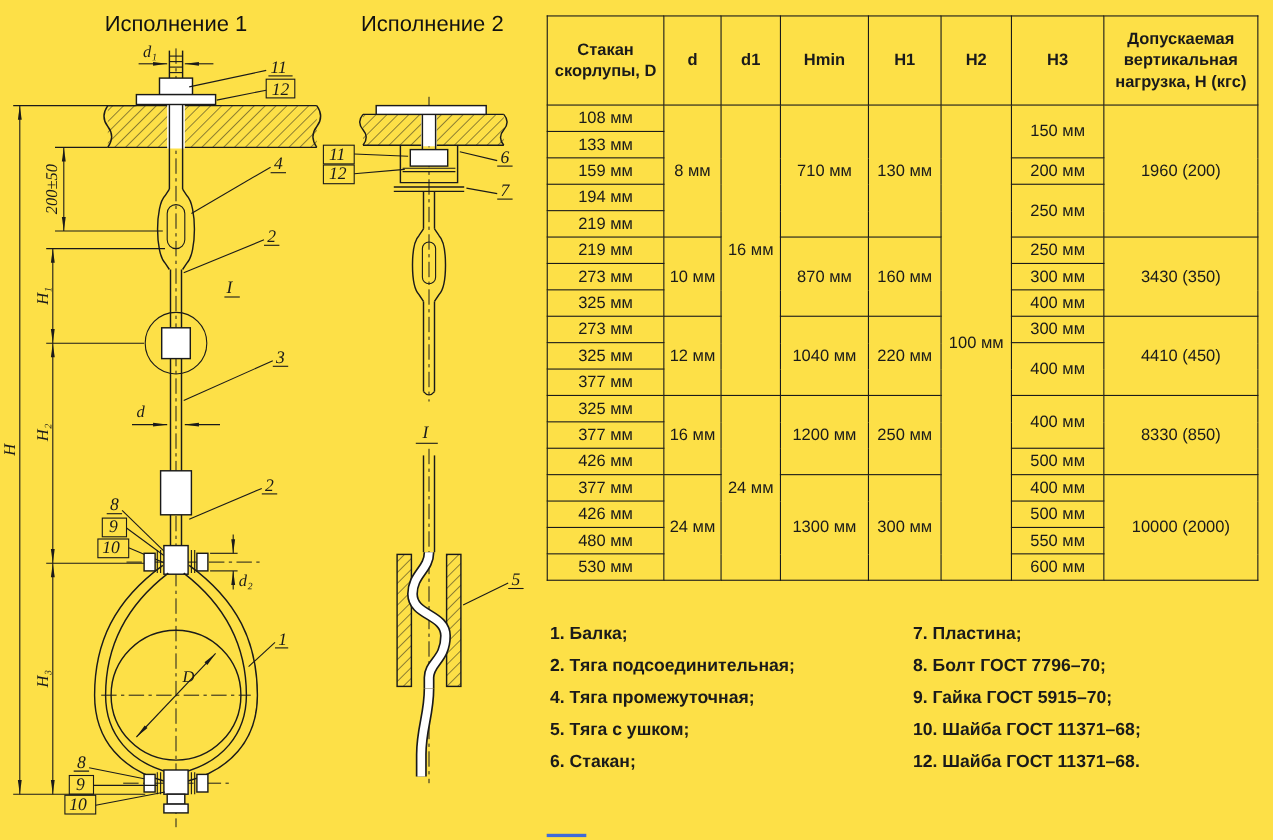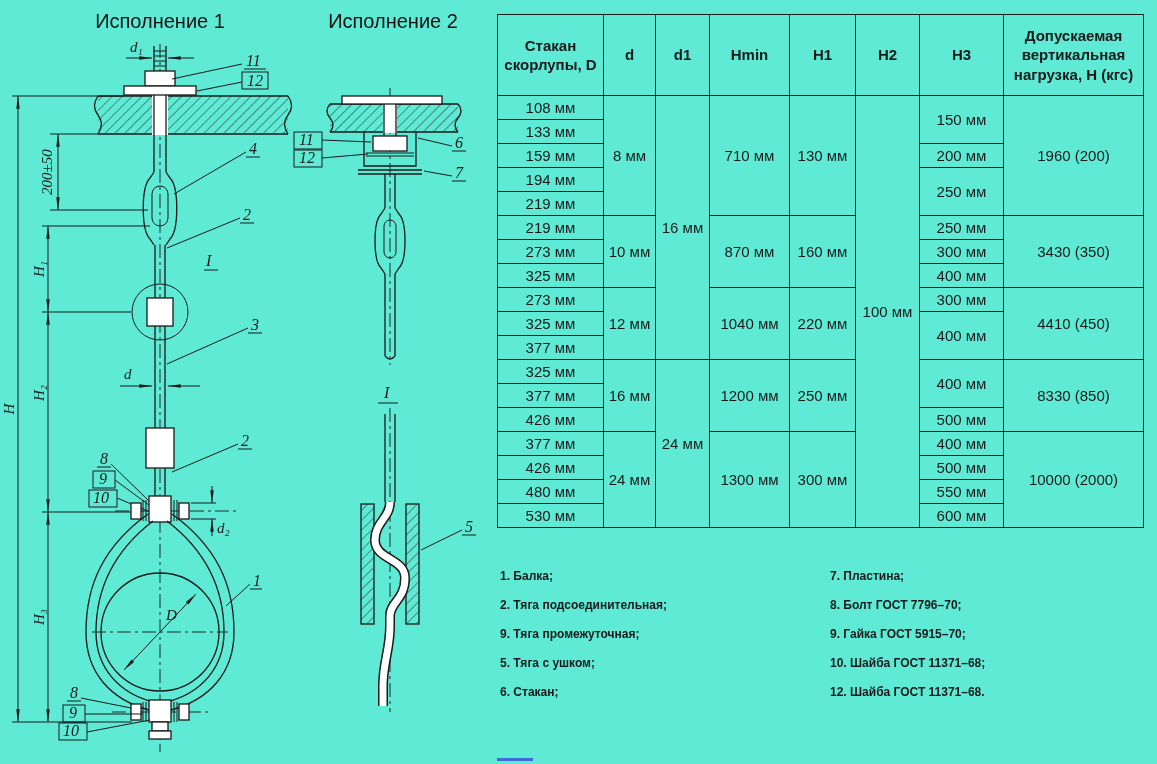--- a/index.html
+++ b/index.html
@@ -1,17 +1,17 @@
 <!DOCTYPE html>
 <html><head>
 <meta charset="utf-8">
 <style>
   html,body { margin:0; padding:0; background:#e8e8e8; }
   .page {
-    position:relative; width:1157px; height:764px; background:#5eead4;
+    position:relative; width:1157px; height:764px; background:#fde047;
     font-family:"Liberation Sans", sans-serif; color:#1a1a1a; overflow:hidden;
   }
   svg { position:absolute; left:0; top:0; }
   .ln   { stroke:#1a1a1a; stroke-width:1.3; fill:none; }
   .thin { stroke:#1a1a1a; stroke-width:1; fill:none; }
   .cl   { stroke:#1a1a1a; stroke-width:0.9; stroke-dasharray:14 4 3 4; fill:none; }
   .wfill{ fill:#ffffff; stroke:#1a1a1a; stroke-width:1.3; }
   .call   { font:italic 16px "Liberation Serif", serif; fill:#1a1a1a; }
   .dimlab { font:italic 15px "Liberation Serif", serif; fill:#1a1a1a; }
   .title  { font:20px "Liberation Sans", sans-serif; fill:#111111; }
@@ -23,21 +23,21 @@
   }
   table.spec th, table.spec td {
     border:1.5px solid #1a1a1a; text-align:center; vertical-align:middle;
   }
   table.spec th { font-size:15px; font-weight:bold; height:76px; padding:2px 3px; line-height:1.3; }
   table.spec td { font-size:15px; height:23px; padding:0 2px; }
 
   .legend { position:absolute; left:500px; top:562px; width:650px; display:flex; }
   .legend-col { display:flex; flex-direction:column; }
   .legend-col.left  { width:330px; }
-  .legend-item { font-size:12px; font-weight:bold; line-height:29px; white-space:nowrap; }
+  .legend-item { font-size:16px; font-weight:bold; line-height:29px; white-space:nowrap; }
 
   .blue-artifact { position:absolute; left:497px; top:758px; width:36px; height:3px; background:#3f6bd8; }
 </style>
 </head>
 <body>
 
 <div class="page">
 
   <svg width="490" height="764" viewBox="0 0 490 764">
     <defs>
@@ -453,21 +453,21 @@
           <td>530 мм</td>
           <td>600 мм</td>
         </tr>
       </tbody>
   </table>
 
   <div class="legend">
     <div class="legend-col left" id="legend-left">
         <div class="legend-item">1. Балка;</div>
         <div class="legend-item">2. Тяга подсоединительная;</div>
-        <div class="legend-item">9. Тяга промежуточная;</div>
+        <div class="legend-item">4. Тяга промежуточная;</div>
         <div class="legend-item">5. Тяга с ушком;</div>
         <div class="legend-item">6. Стакан;</div>
       </div>
     <div class="legend-col" id="legend-right">
         <div class="legend-item">7. Пластина;</div>
         <div class="legend-item">8. Болт ГОСТ 7796–70;</div>
         <div class="legend-item">9. Гайка ГОСТ 5915–70;</div>
         <div class="legend-item">10. Шайба ГОСТ 11371–68;</div>
         <div class="legend-item">12. Шайба ГОСТ 11371–68.</div>
       </div>

